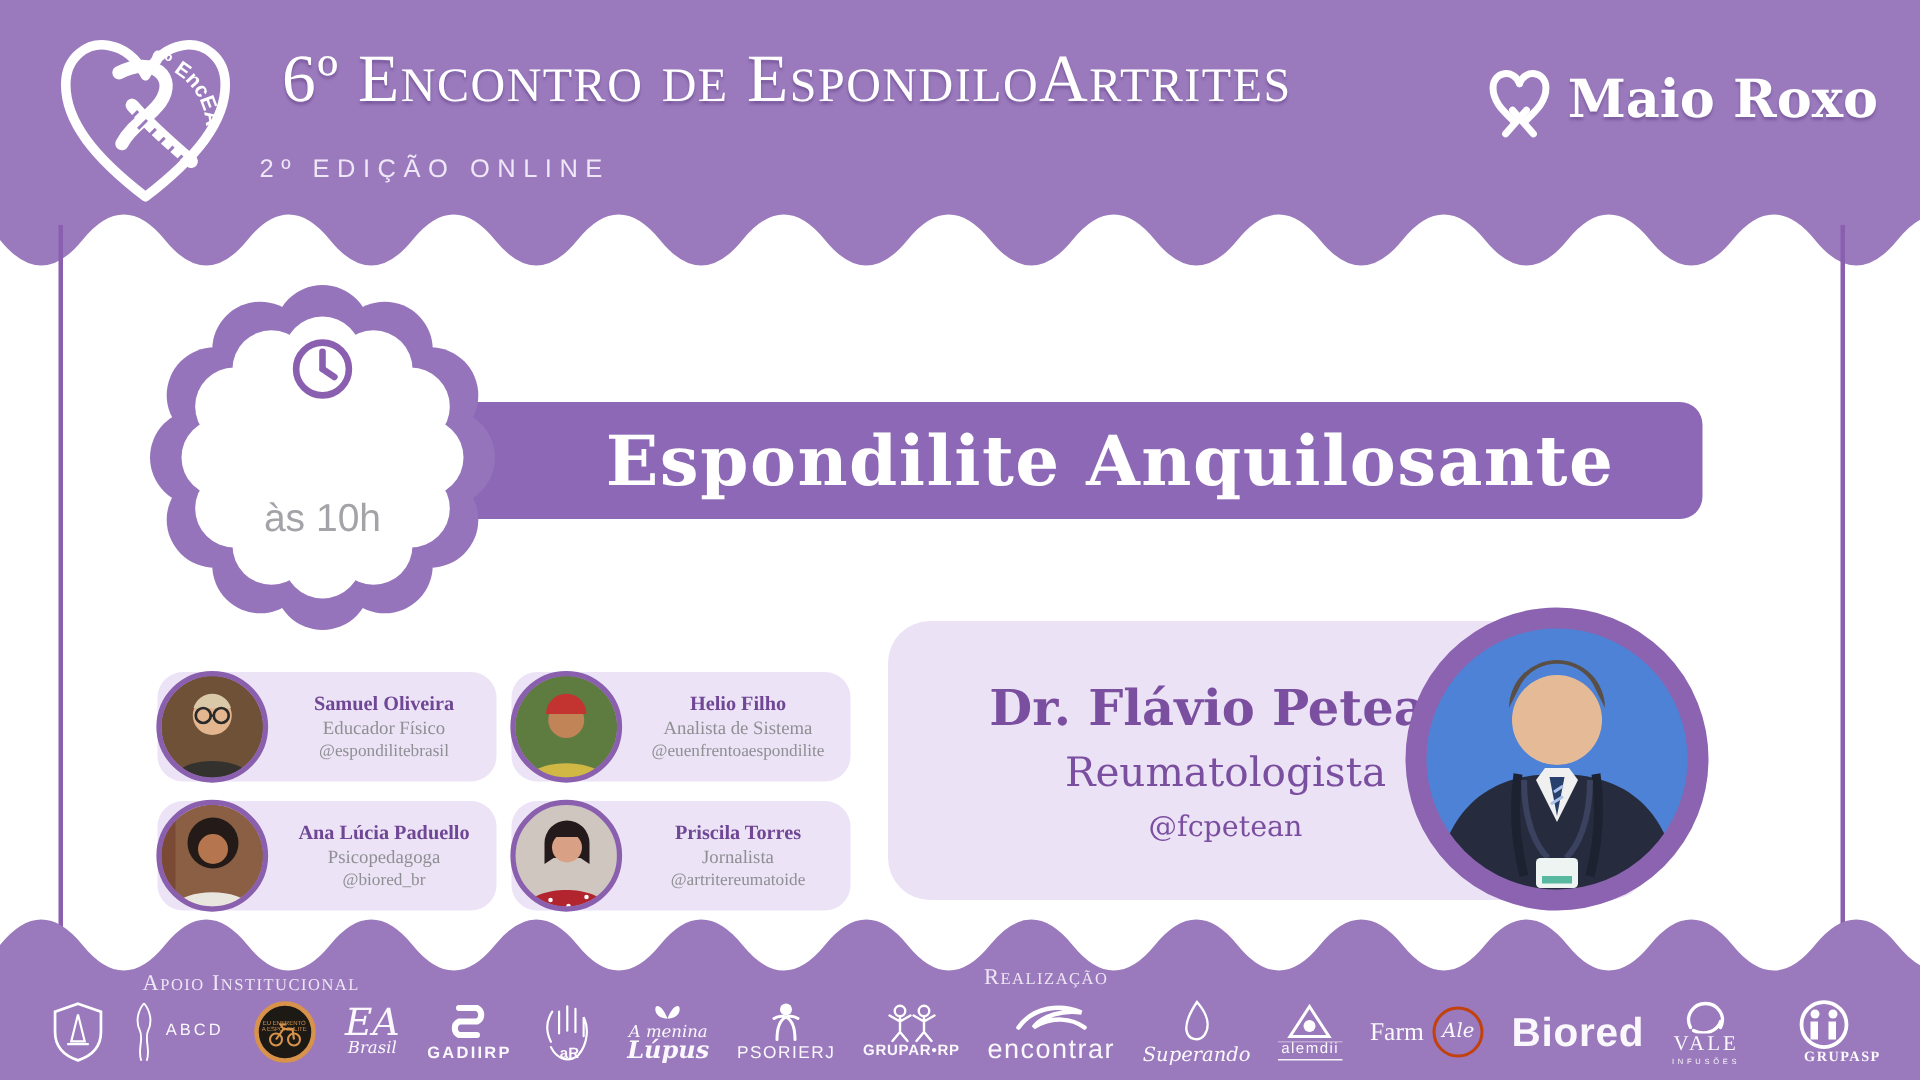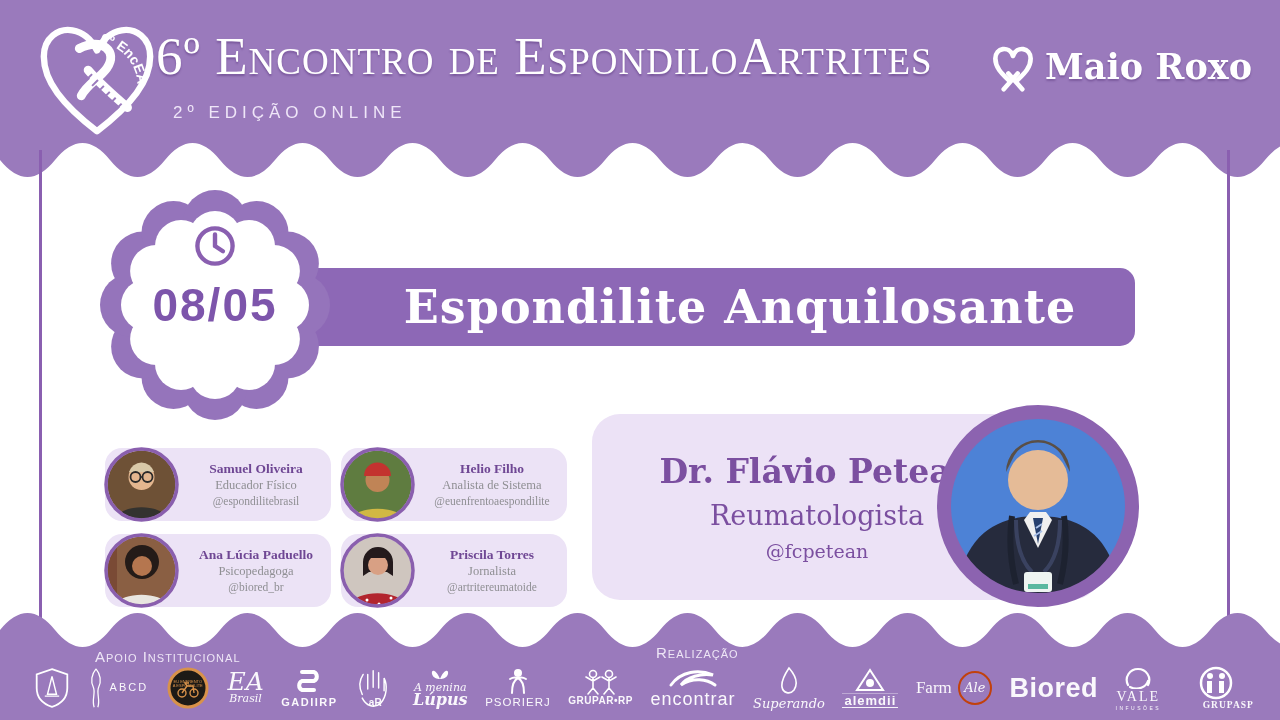--- a/index.html
+++ b/index.html
@@ -4,22 +4,22 @@
 <style>
   html,body{margin:0;padding:0;background:#ddd;}
   .poster{position:relative;width:1280px;height:720px;background:#ffffff;overflow:hidden;
           font-family:"Liberation Sans",sans-serif;}
   
   .header{position:absolute;left:0;top:0;width:1280px;height:142px;background:#9a7abc;}
   .wave{position:absolute;left:0;}
   .wave-top{top:138px;}
   .wave-bottom{top:604px;}
   .logo{position:absolute;left:33px;top:18px;width:128px;height:126px;}
-  .title{position:absolute;left:156px;top:26px;margin:0;font-family:"Liberation Serif",serif;
-         font-variant:small-caps;font-weight:normal;font-size:53px;letter-spacing:1px;color:#ffffff;
+  .title{position:absolute;left:188px;top:26px;margin:0;font-family:"Liberation Serif",serif;
+         font-variant:small-caps;font-weight:normal;font-size:45px;letter-spacing:1px;color:#ffffff;
          text-shadow:0 2px 2px rgba(80,45,115,0.45);white-space:nowrap;}
   .subtitle{position:absolute;left:173px;top:103px;font-size:17px;letter-spacing:5px;color:#efe6f8;}
   .maio-roxo{position:absolute;right:28px;top:40px;display:flex;align-items:center;gap:6px;}
   .maio-roxo span{font-family:"DejaVu Serif",serif;font-weight:bold;font-size:35px;color:#ffffff;
                   text-shadow:0 2px 2px rgba(80,45,115,0.4);}
   
   .vline{position:absolute;top:150px;width:3px;height:495px;background:#8a5fb0;}
   .vline-left{left:39px;}
   .vline-right{left:1227px;}
   
@@ -52,21 +52,21 @@
            border-radius:28px;}
   .dr-info{position:absolute;left:30px;top:0;width:390px;height:186px;display:flex;flex-direction:column;
            align-items:center;justify-content:center;gap:9px;font-family:"DejaVu Serif",serif;
            color:#7b4fa0;}
   .dr-name{font-weight:bold;font-size:33px;white-space:nowrap;}
   .dr-role{font-size:27px;}
   .dr-handle{font-size:19px;}
   .dr-photo{position:absolute;left:936px;top:404px;width:204px;height:204px;z-index:3;}
   
   .footer-solid{position:absolute;left:0;top:650px;width:1280px;height:70px;background:#9a7abc;}
-  .footer-label{position:absolute;font-family:Liberation Sans, sans-serif;font-variant:small-caps;
+  .footer-label{position:absolute;font-family:Liberation Serif, serif;font-variant:small-caps;
                 font-size:15px;letter-spacing:1px;color:#eee6f6;z-index:4;}
   .label-apoio{left:95px;top:648px;}
   .label-realizacao{left:656px;top:644px;}
   .logos{position:absolute;left:34px;top:662px;width:1220px;height:52px;display:flex;
          align-items:center;justify-content:space-between;color:rgba(255,255,255,0.95);z-index:4;}
   .lg{display:flex;flex-direction:column;align-items:center;gap:1px;flex:0 0 auto;line-height:1.05;}
   .lg-row{flex-direction:row;gap:6px;}
   .spr-text{font-size:10.5px;font-weight:bold;letter-spacing:.5px;line-height:1.15;}
   .abcd-text{font-size:11px;letter-spacing:2px;}
   .badge-circle{position:relative;width:44px;height:44px;}
@@ -75,21 +75,21 @@
   .ea-big{font-family:"DejaVu Serif",serif;font-style:italic;font-size:25px;line-height:.8;}
   .ea-small{font-family:"DejaVu Serif",serif;font-style:italic;font-size:11px;}
   .gadiirp-text{font-size:11px;font-weight:bold;letter-spacing:1.5px;}
   .ar-text{font-size:10px;font-weight:bold;margin-top:-14px;}
   .lupus-a{font-family:"DejaVu Serif",serif;font-style:italic;font-size:11px;}
   .lupus-b{font-family:"DejaVu Serif",serif;font-style:italic;font-weight:bold;font-size:16px;margin-top:-2px;}
   .psorierj-text{font-size:11.5px;letter-spacing:1px;}
   .grupar-text{font-size:10px;font-weight:bold;letter-spacing:.5px;}
   .encontrar-text{font-size:18px;letter-spacing:1px;}
   .superando-text{font-family:"DejaVu Serif",serif;font-style:italic;font-size:13px;}
-  .alemdii-text{font-size:13px;font-weight:bold;letter-spacing:1px;border-bottom:1.5px solid rgba(255,255,255,.9);
+  .alemdii-text{font-size:10px;font-weight:normal;letter-spacing:1px;border-bottom:1.5px solid rgba(255,255,255,.9);
                 border-top:1px solid rgba(255,255,255,.35);padding:0 2px;}
   .farm-text{font-family:"Liberation Serif",serif;font-size:17px;}
   .ale-circ{width:30px;height:30px;border:2px solid #c2410c;border-radius:50%;display:flex;align-items:center;
             justify-content:center;font-family:"DejaVu Serif",serif;font-style:italic;font-size:13px;}
   .biored-text{font-size:27px;font-weight:bold;letter-spacing:.5px;}
   .vale-text{font-size:14px;letter-spacing:2px;font-family:"Liberation Serif",serif;}
   .vale-sub{font-size:5px;letter-spacing:2.5px;}
   .grupasp-text{font-family:"Liberation Serif",serif;font-weight:bold;font-size:9.5px;letter-spacing:1px;margin-left:24px;}
 </style>
 </head>
@@ -173,21 +173,21 @@
           <circle cx="80.99999999999997" cy="56.110272542658194" r="26"></circle>
           <circle cx="114.99999999999999" cy="47" r="26"></circle>
           <circle cx="149" cy="56.11027254265817" r="26"></circle>
           <circle cx="173.8897274573418" cy="80.99999999999997" r="26"></circle>
         </g>
     </svg>
     <svg class="clock" width="44" height="44" viewBox="0 0 50 50">
       <circle cx="25" cy="25" r="20" fill="none" stroke="#8a5fb0" stroke-width="5"></circle>
       <path d="M25,25 L25,12 M25,25 L34,31" fill="none" stroke="#8a5fb0" stroke-width="5" stroke-linecap="round"></path>
     </svg>
-    <div class="date">08/05</div>
+    <div class="time">às 10h</div>
   </div>
 
   <div class="speakers">
 
     <div class="card c0">
       <svg class="photo" viewBox="0 0 77 77">
         <defs>
             <clipPath id="cp0">
               <circle cx="38.5" cy="38.5" r="34"></circle>
             </clipPath>

